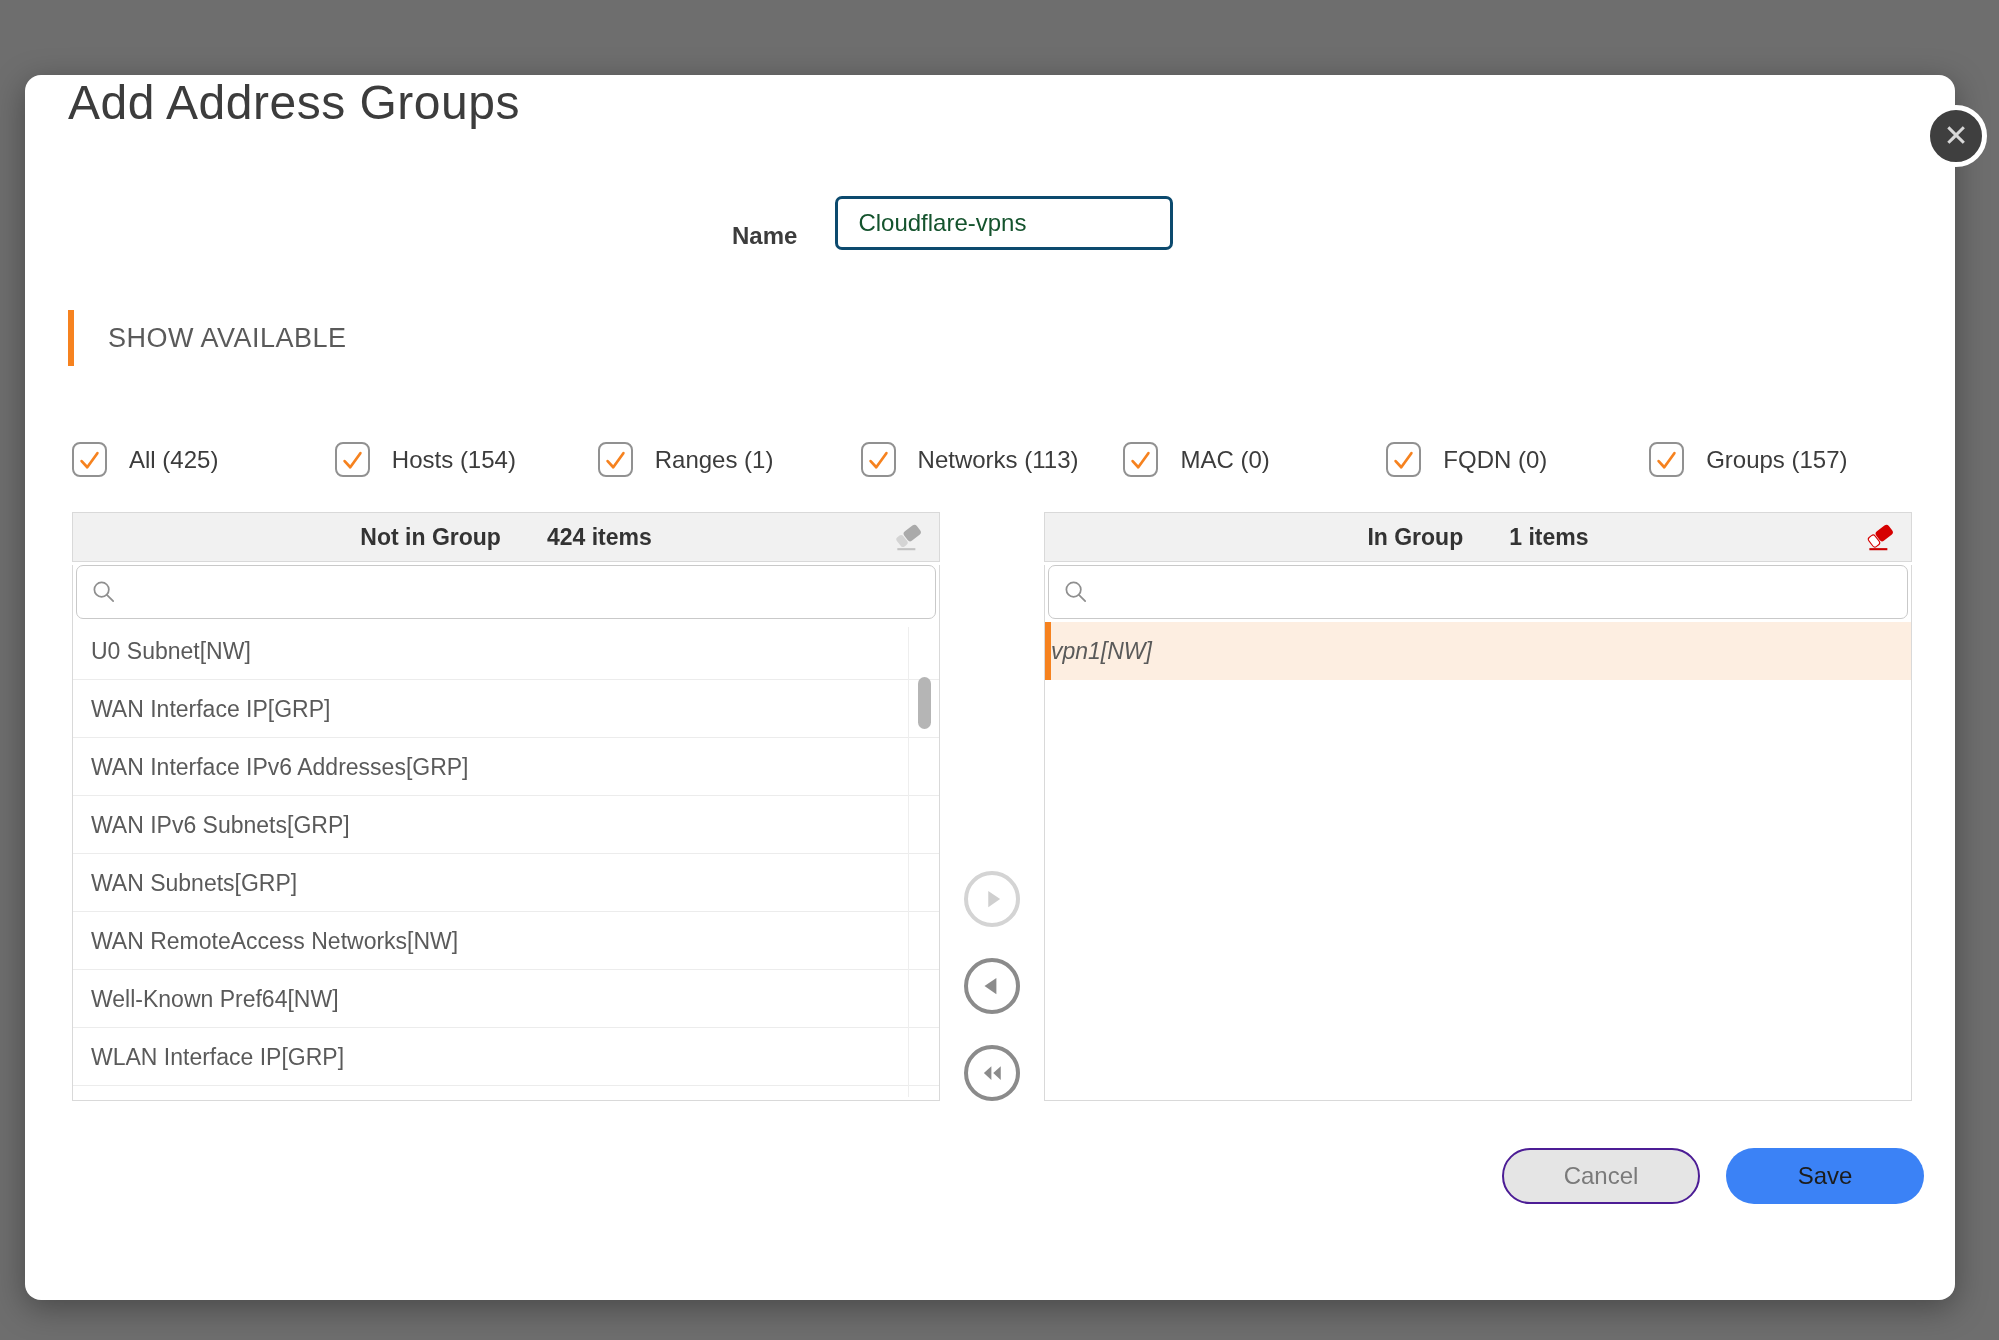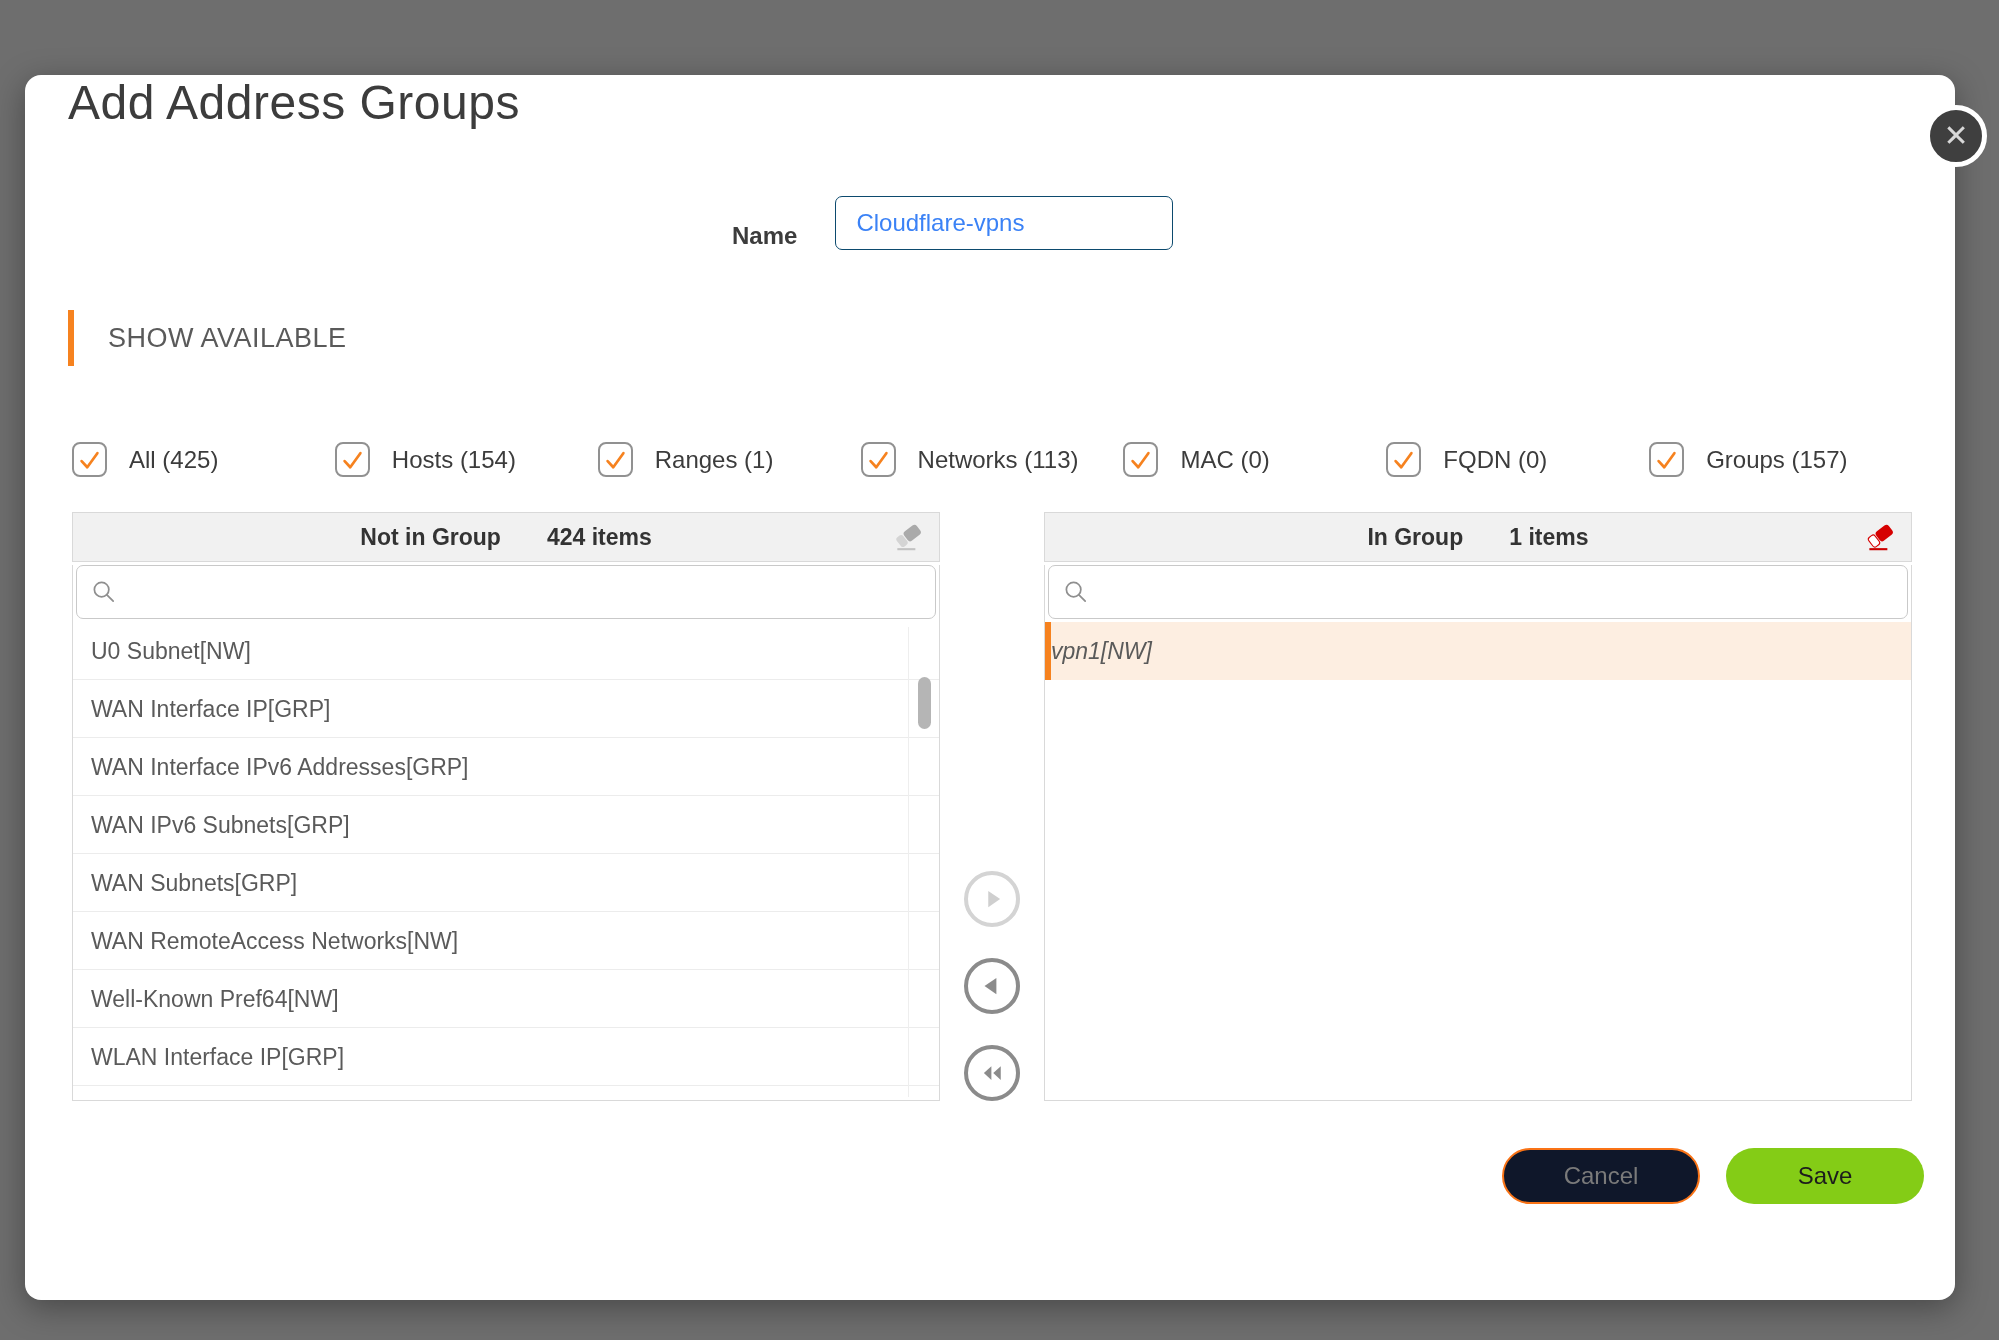--- a/index.html
+++ b/index.html
@@ -25,22 +25,22 @@
     display:flex; align-items:center; justify-content:center;
     cursor:pointer; padding:0; font-family:inherit;
   }
   .title {
     margin:0; 
     font-size:48px; font-weight:500; color:#3c3c3c; letter-spacing:.5px;
   }
   .name-row { display:flex; align-items:flex-end; gap:38px; margin:66px 0 0 664px; }
   .name-label { font-size:24px; font-weight:bold; color:#3c3c3c; }
   .name-input {
-    width:338px; height:54px; border:1px solid #0c4a6e; border-radius:7px;
-    font-size:24px; color:#3b82f6; padding:0 20px; font-family:inherit; outline:none;
+    width:338px; height:54px; border:3px solid #0c4a6e; border-radius:7px;
+    font-size:24px; color:#14532d; padding:0 20px; font-family:inherit; outline:none;
   }
   .section-header { display:flex; align-items:center; gap:34px; margin-top:60px; height:56px; }
   .accent-bar { width:6px; height:56px; background:#f6821f; }
   .section-title { font-size:27px; color:#5a5a5a; letter-spacing:.5px; }
 
   .filters { display:flex; margin-top:76px; margin-left:4px; align-items:center; }
   .filter-item { width:267px; display:flex; align-items:center; gap:22px; cursor:pointer; }
   .checkbox {
     width:35px; height:35px; border:2px solid #919191; border-radius:8px;
     background:#fff; flex:0 0 auto; display:flex; align-items:center; justify-content:center;
@@ -99,22 +99,22 @@
   }
   .xfer svg { width:30px; height:30px; }
   .xfer.right-a { border:4px solid #d4d4d4; cursor:default; }
   .xfer.left-a, .xfer.dleft-a { border:4px solid #8b8b8b; }
 
   .footer { display:flex; justify-content:flex-end; gap:26px; margin-top:47px; margin-right:-12px; }
   .btn {
     height:56px; width:198px; border-radius:28px; font-size:24px;
     cursor:pointer; font-family:inherit;
   }
-  .btn.cancel { background:#0f172a; border:2px solid #f97316; color:#7a7a7a; }
-  .btn.save { background:#84cc16; border:none; color:#1c1c1c; }
+  .btn.cancel { background:#e5e5e5; border:2px solid #4c1d95; color:#7a7a7a; }
+  .btn.save { background:#3b82f6; border:none; color:#1c1c1c; }
 </style>
 </head>
 <body>
 
 <div class="modal">
 
   <button class="close-btn">✕</button>
 
   <h1 class="title">Add Address Groups</h1>
 

